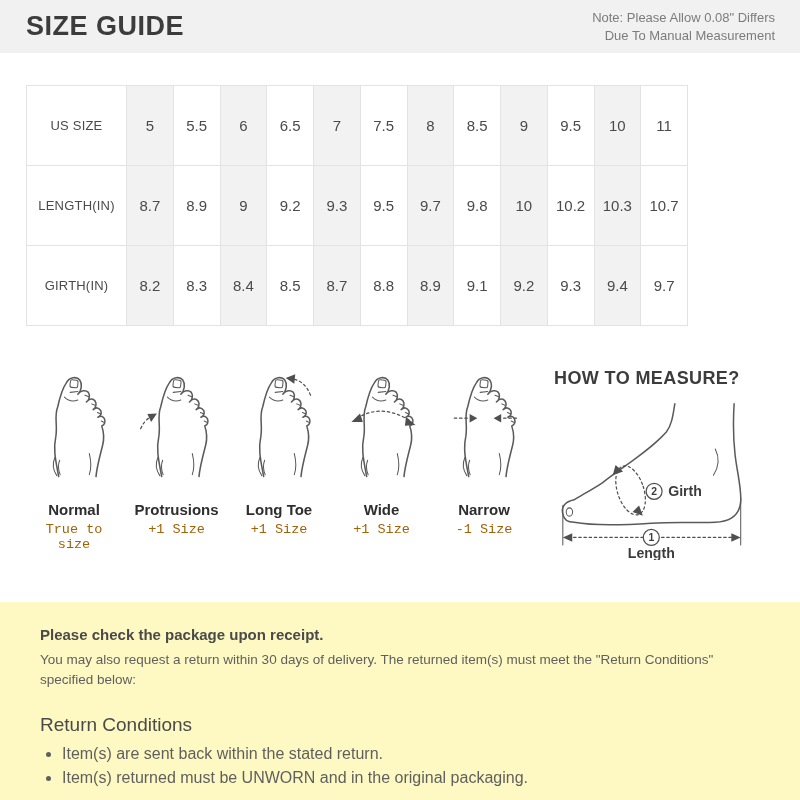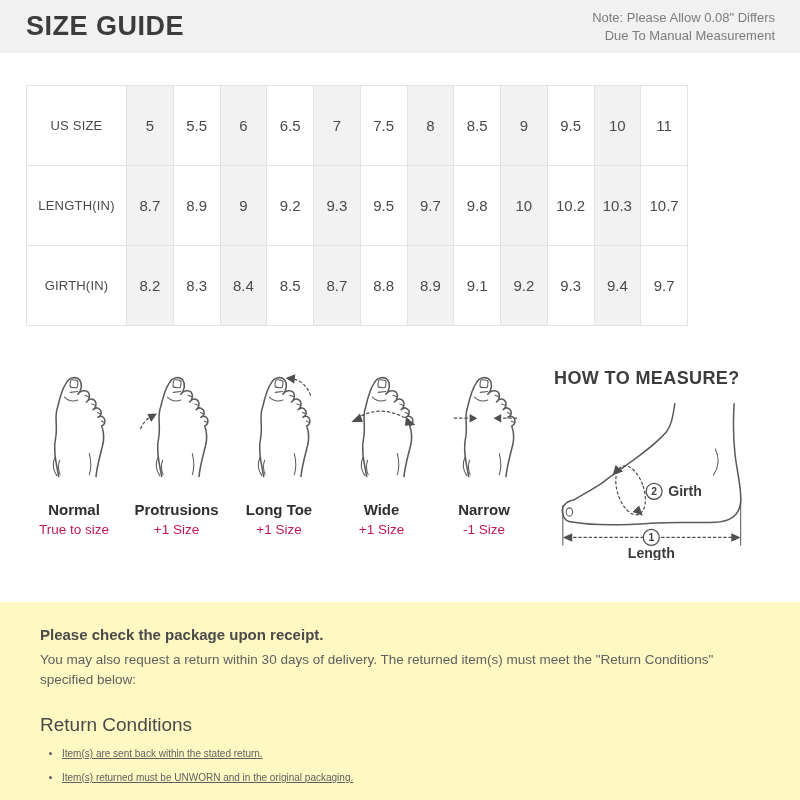--- a/index.html
+++ b/index.html
@@ -27,39 +27,39 @@
   .middle { position:absolute; top:358px; left:26px; width:748px; height:210px; }
   .shape-block { position:absolute; left:0; top:0; width:506px; }
   .measure-block { position:absolute; left:528px; top:0; width:220px; }
   .section-heading { font-size:18px; font-weight:bold; color:#3c3c3c; letter-spacing:0.4px;
                      margin-top:10px; line-height:20px; }
   .shape-block .section-heading { text-align:center; }
   .feet-row { display:flex; justify-content:space-between; margin-top:10px; }
   .foot-item { width:96px; text-align:center; }
   .foot-item svg { width:88px; height:110px; display:block; margin:0 auto; }
   .foot-label { font-size:15px; font-weight:bold; color:#2e2e2e; margin-top:23px; }
-  .foot-advice { font-size:13.5px; color:#be185d; margin-top:4px; }
+  .foot-advice { font-size:13.5px; color:#a16207; margin-top:4px;font-family:Liberation Mono, monospace; }
   .measure-block svg { width:200px; height:160px; display:block; margin-top:12px; margin-left:2px; }
 
   .line-art { stroke:#5a5a5a; stroke-width:1.6; fill:none; stroke-linecap:round; stroke-linejoin:round; }
   .thin-art { stroke:#5a5a5a; stroke-width:1.1; fill:none; stroke-linecap:round; }
   .dash { stroke:#4f4f4f; stroke-width:1.3; fill:none; stroke-dasharray:2.5 3; stroke-linecap:round; }
   .head { fill:#4f4f4f; stroke:none; }
   .bubble { fill:#fff; stroke:#4f4f4f; stroke-width:1.3; }
   .bubble-num { font-size:11px; fill:#3c3c3c; font-weight:bold; text-anchor:middle; }
   .diagram-label { font-size:15px; fill:#3c3c3c; font-weight:bold; }
 
   
   .footer { position:absolute; top:602px; left:0; width:800px; height:198px; background:#fef9c3;
             padding:24px 40px 0 40px; color:#5f5f5f; }
   .footer-heading { font-size:15px; font-weight:bold; color:#4a4a4a; margin-bottom:7px; }
   .footer-line { font-size:13.5px; line-height:20px; }
   .return-heading { font-size:19px; font-weight:normal; color:#4a4a4a; margin-top:24px; margin-bottom:8px; }
   .footer ul { list-style:disc; padding-left:22px; }
-  .footer li { font-size:10px; line-height:19px; margin-bottom:5px;text-decoration:underline; }
+  .footer li { font-size:16px; line-height:19px; margin-bottom:5px; }
   .hidden-defs { position:absolute; width:0; height:0; overflow:hidden; }
 </style>
 </head>
 <body>
 
 <svg class="hidden-defs" aria-hidden="true">
   <defs>
     <g id="footTop">
       <path class="line-art" d="M30,112 C27,96 24,84 27,70 C29,58 25,49 29,39 C31,30 33,21 38,14 C41,8 49,7 52,11 C55,15 54,22 50,26 C53,22 58,21 61,24 C63,27 62,32 59,34 C62,30 66,30 68,33 C70,36 69,40 66,42 C69,39 72,40 74,43 C75,46 74,49 71,50 C74,48 77,49 78,52 C79,55 78,58 75,59 C77,65 78,71 76,79 C73,91 70,101 69,112"></path>
       <rect class="thin-art" x="42" y="11" width="8" height="8" rx="2" transform="rotate(6 46 15)"></rect>

